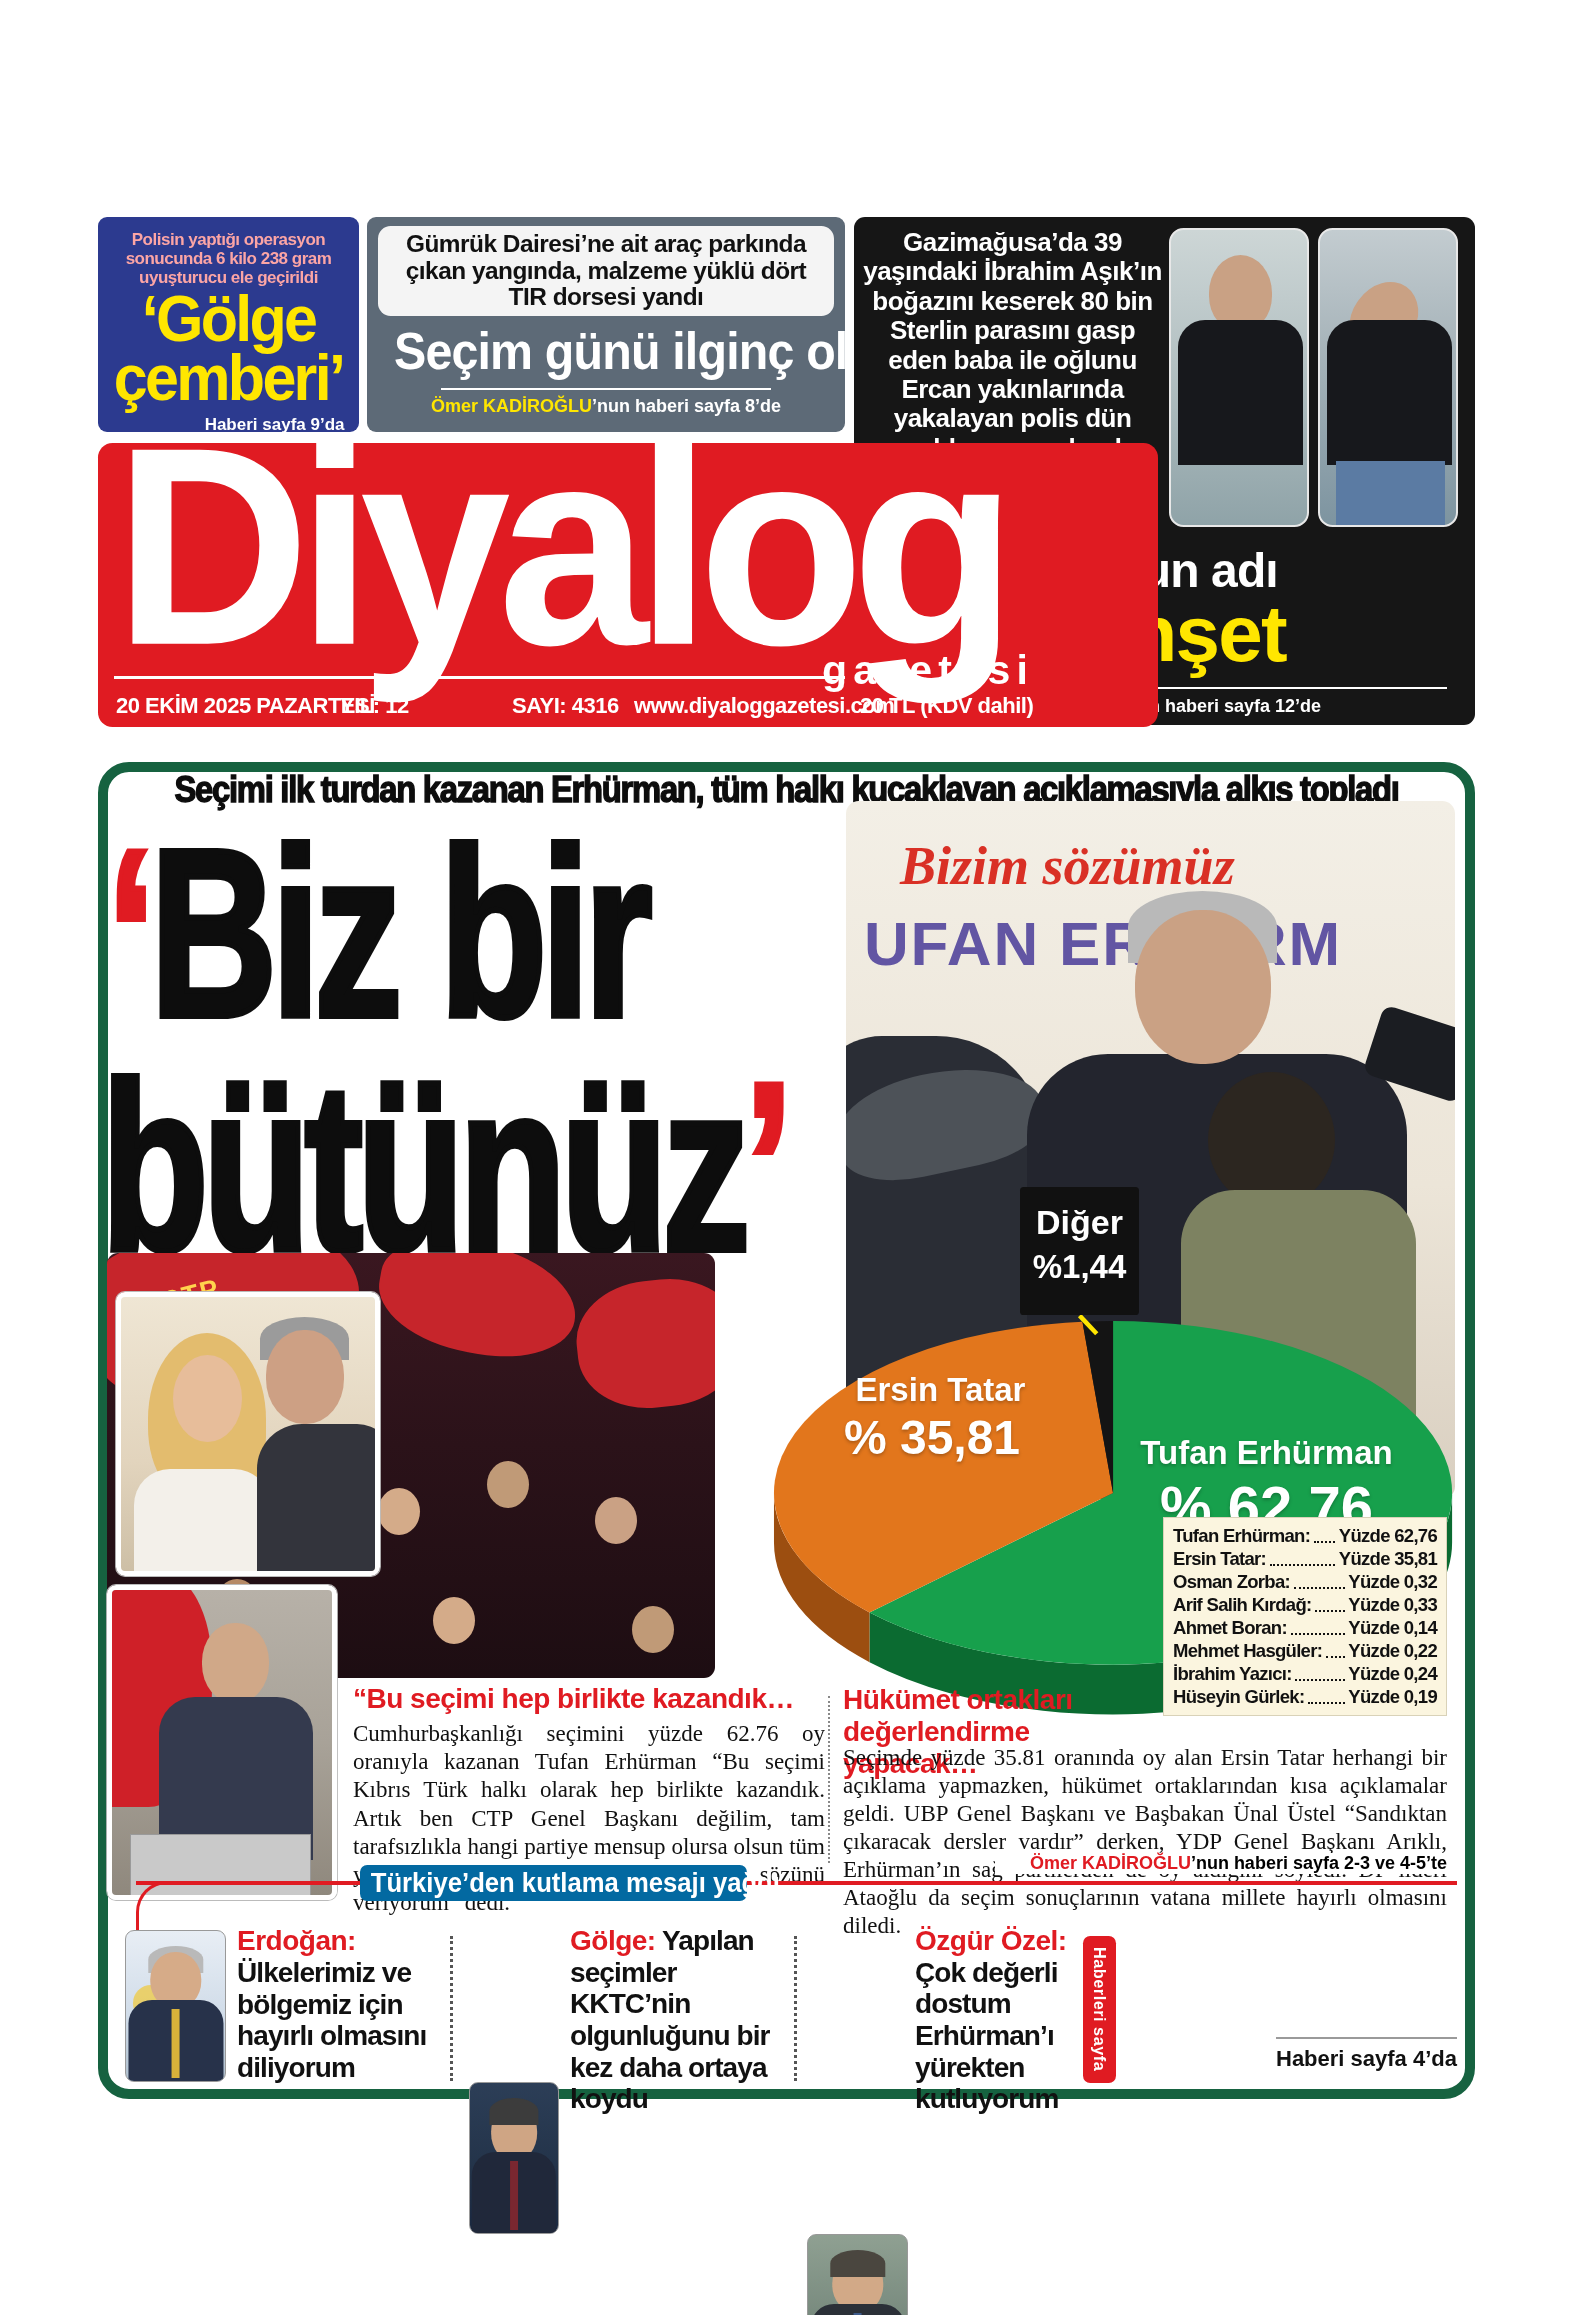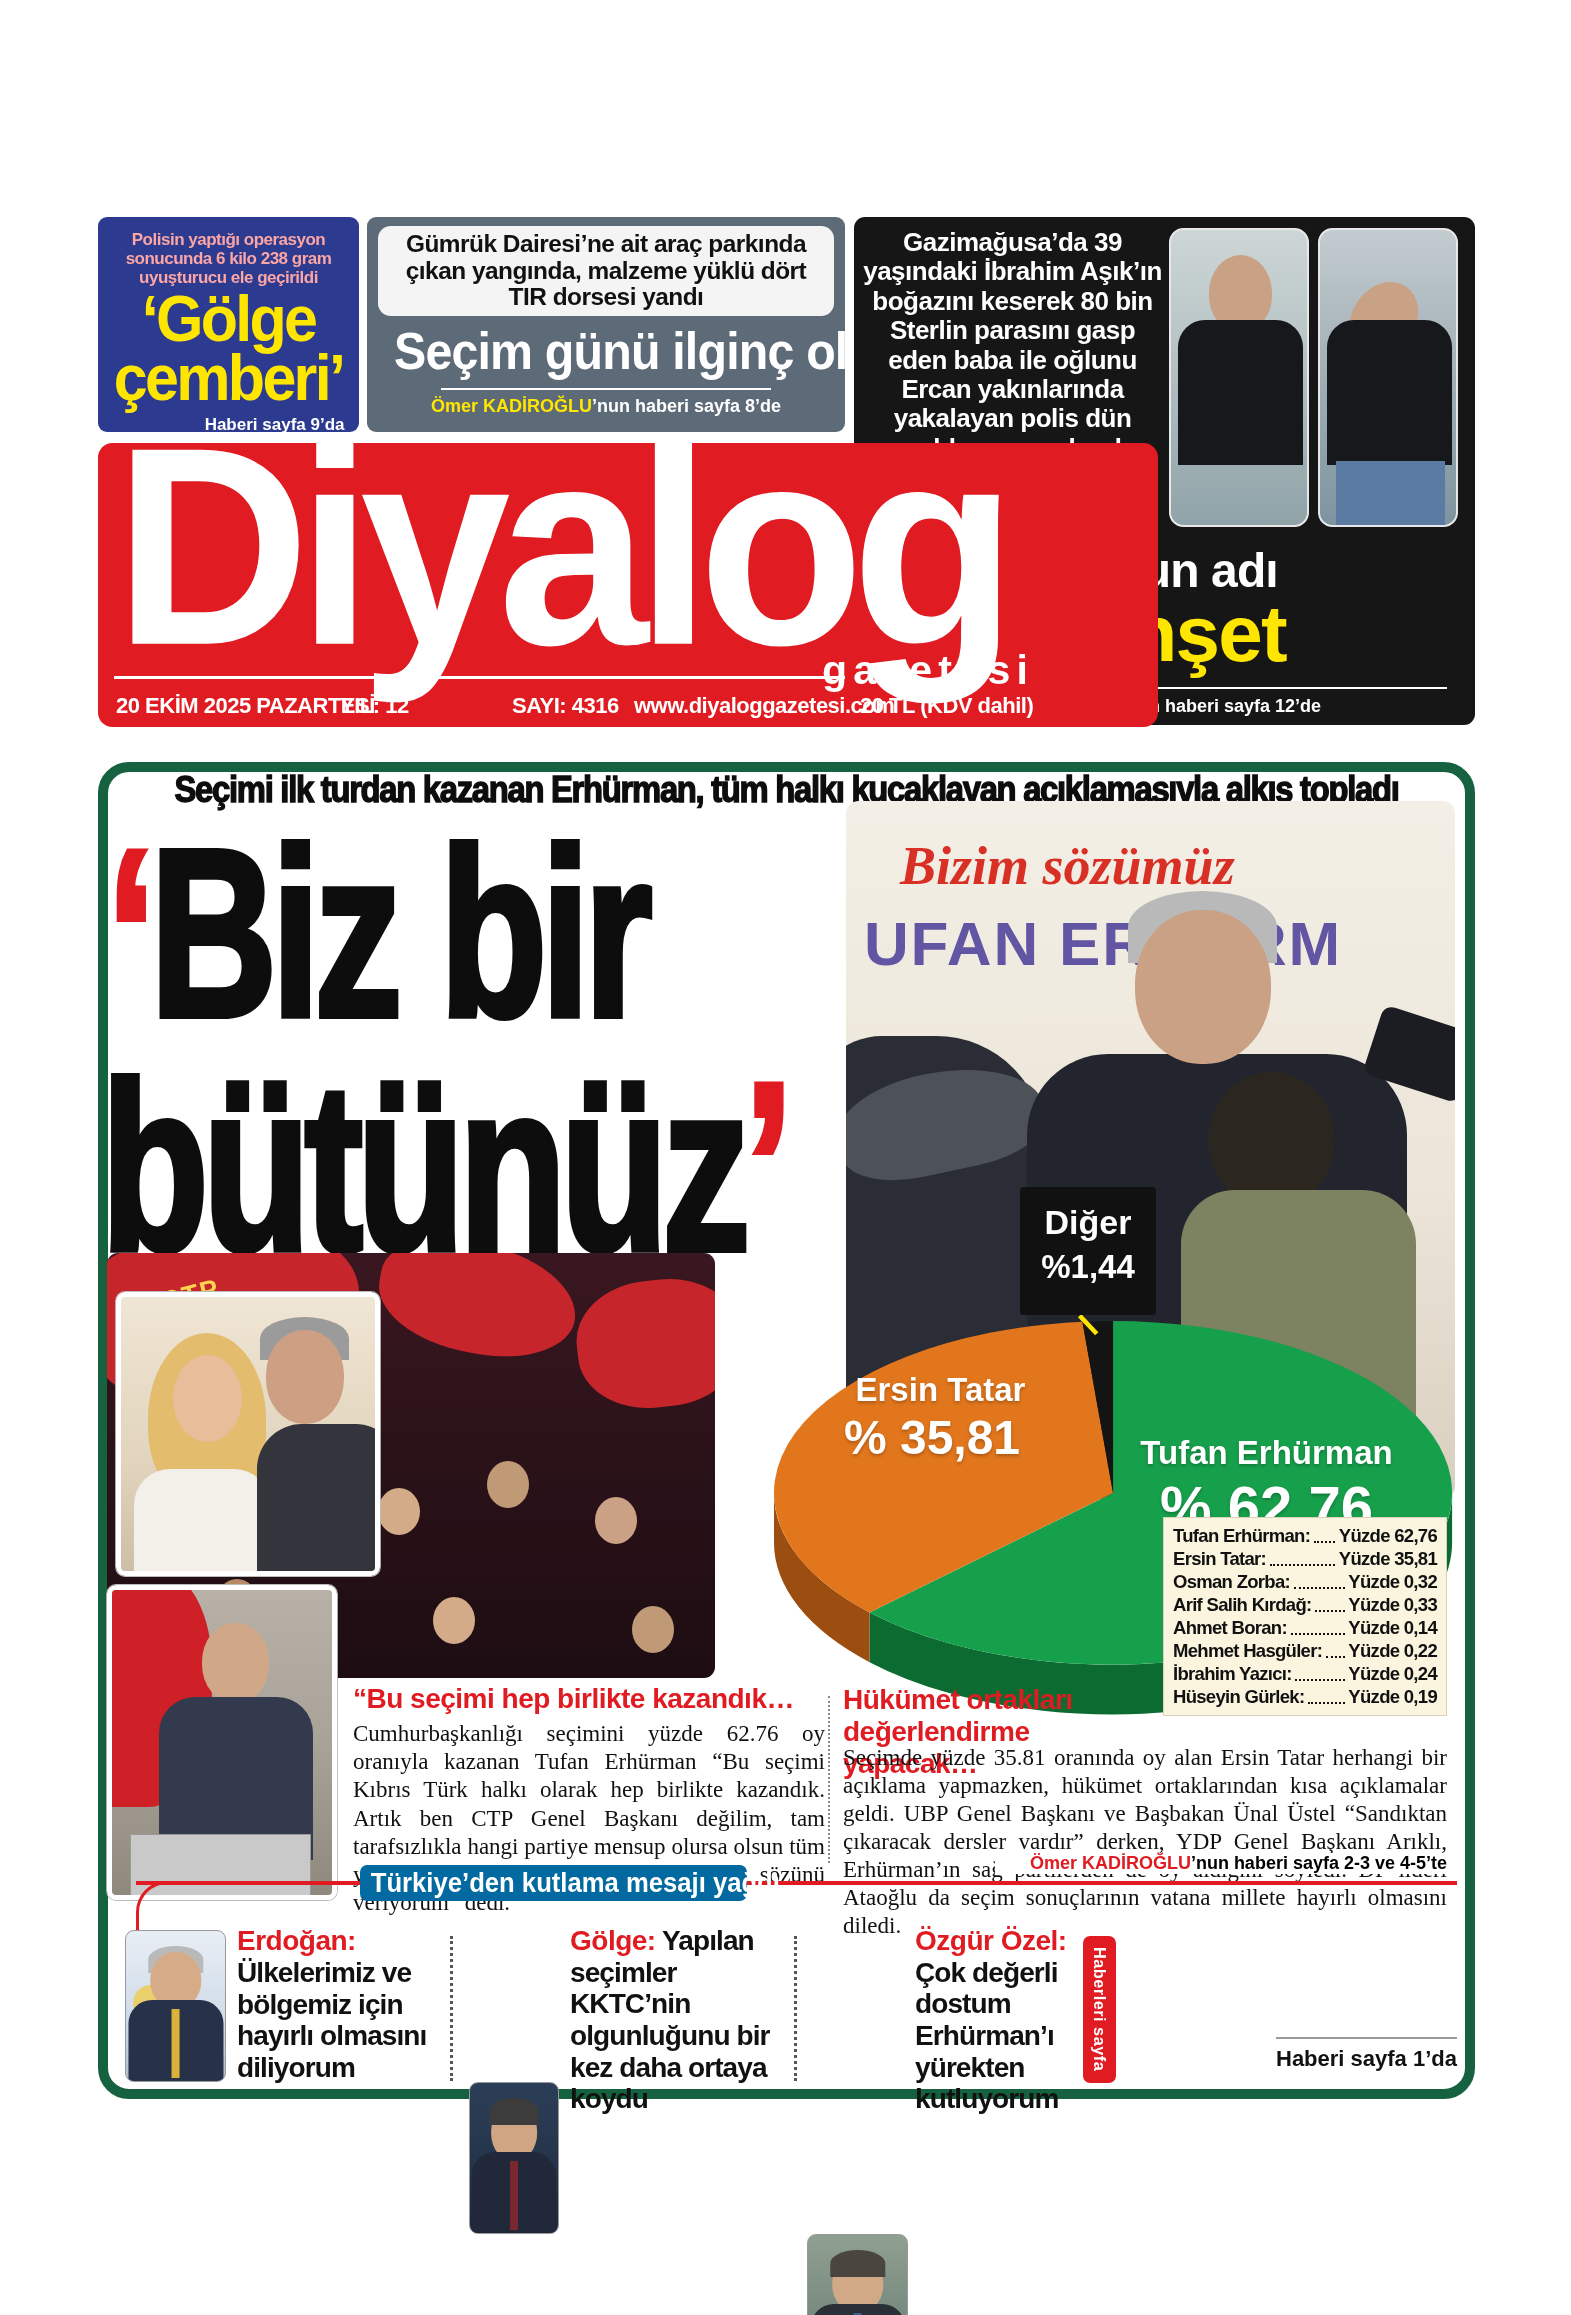--- a/index.html
+++ b/index.html
@@ -82,21 +82,21 @@
   .couple-photo .body-w { position:absolute; left:12.7px; top:172px; width:136px; height:118px; background:#f3f0ea; border-radius:36px 36px 0 0; }
   .couple-photo .body-m { position:absolute; left:136px; top:127px; width:136px; height:163px; background:#33343c; border-radius:45px 36px 0 0; }
 
   .tatar-photo { left:107px; top:1585px; width:230px; height:315px; background:linear-gradient(180deg,#b7b1a8 0%,#a8a298 50%,#8f887d 100%); }
   .tatar-photo .flagbg { position:absolute; left:-27px; top:-18px; width:127px; height:235px; background:#cf2028; border-radius:0 40% 50% 0; }
   .tatar-photo .head { position:absolute; left:90px; top:33px; width:67px; height:80px; background:#d0a888; border-radius:48%; }
   .tatar-photo .body { position:absolute; left:47px; top:107px; width:154px; height:163px; background:#343a4e; border-radius:36px 36px 0 0; }
   .tatar-photo .box { position:absolute; left:18px; top:244px; width:181px; height:63px; background:#c9c9c9; border:1.8px solid #9a9a9a; }
 
   
-  .diger { left:1020px; top:1187px; width:136px; height:128px; background:#111; color:#fff; text-align:center; border-radius:3.6px; padding-top:16.3px; }
+  .diger { left:1020px; top:1187px; width:119px; height:128px; background:#111; color:#fff; text-align:center; border-radius:3.6px; padding-top:16.3px; }
   .diger .l1 { font-weight:bold; font-size:34px; }
   .diger .l2 { font-weight:bold; font-size:33px; margin-top:5.4px; }
   .pie-wrap { left:742px; top:1303px; width:724px; height:434px; }
   .pie-label { position:absolute; color:#fff; font-weight:bold; text-align:center; text-shadow:0 1.8px 3.6px rgba(0,0,0,0.25); }
 
   
   .results { left:1163px; top:1517px; width:284px; height:199px; background:#fbf5df; border:0.9px solid #d9d2b8; padding:6.3px 9px 0 9px; }
   .results .row { display:flex; align-items:flex-end; height:23px; font-weight:bold; font-size:18.5px; color:#111; letter-spacing:-0.7px; white-space:nowrap; }
   .results .dots { flex:1; border-bottom:2.7px dotted #111; margin:0 3.6px 4.5px 3.6px; min-width:9px; }
 
@@ -343,16 +343,16 @@
       <div class="bd" style="background:#2b3038;"></div>
       <div class="tie" style="background:#3d5a8a;"></div>
   </div>
   <div class="abs" style="left:915px; top:1925px; width:163px;">
     <div class="bquote"><span class="bname">Özgür Özel:</span> <span>Çok değerli dostum Erhürman’ı yürekten kutluyorum</span></div>
   </div>
 
   <div class="abs side-tab">Haberleri sayfa 6’da</div>
 
   <div class="abs href-rule"></div>
-  <div class="abs href">Haberi sayfa 1’da</div>
+  <div class="abs href">Haberi sayfa 4’da</div>
 
 </div>
 
 
 </body></html>

